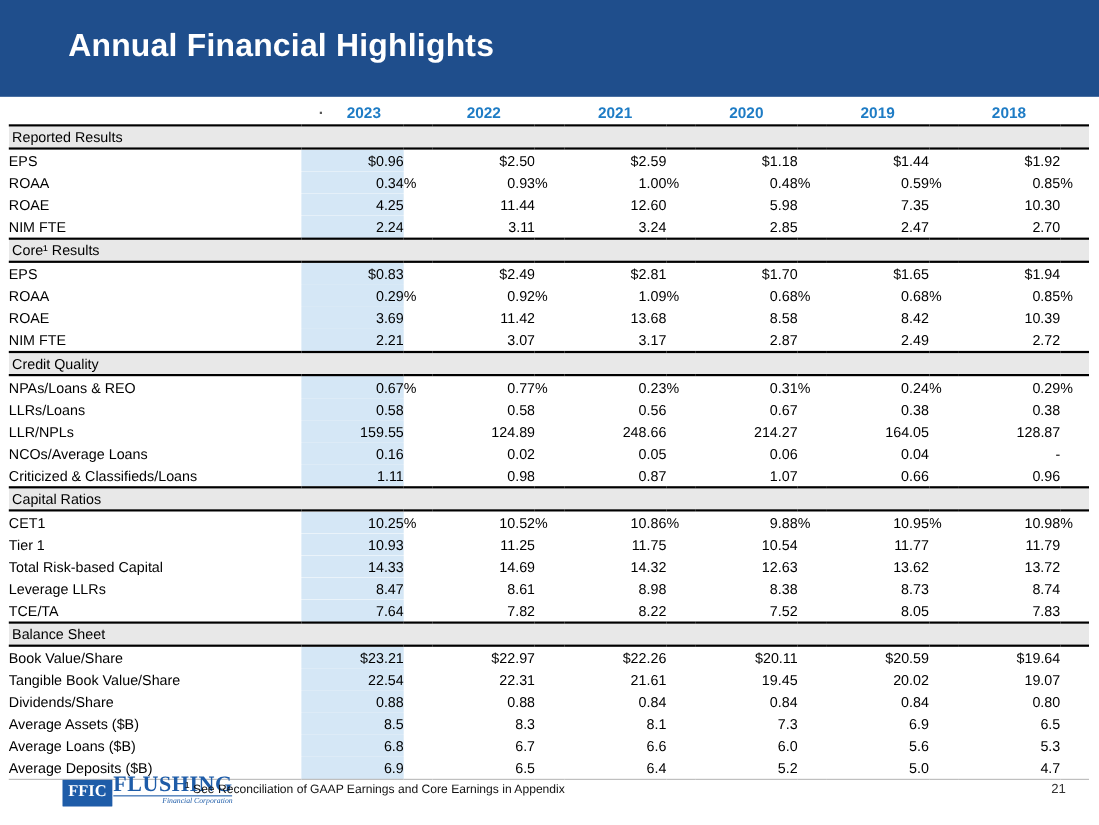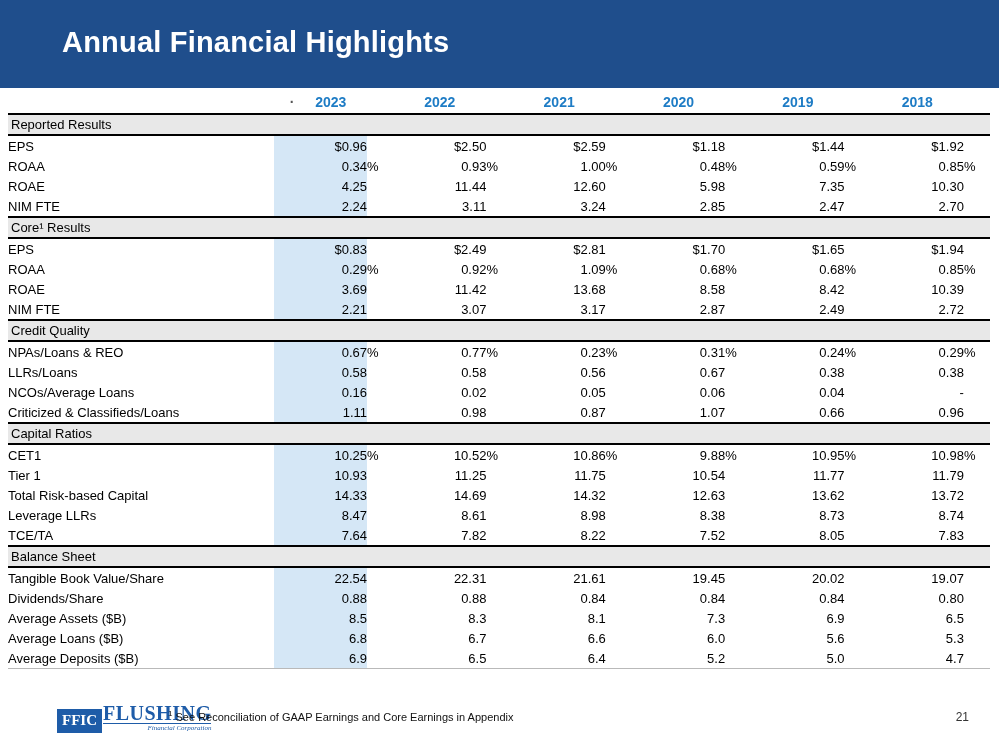--- a/index.html
+++ b/index.html
@@ -259,20 +259,35 @@
         <td class="val">0.56</td>
         <td class="pct"></td>
         <td class="val">0.67</td>
         <td class="pct"></td>
         <td class="val">0.38</td>
         <td class="pct"></td>
         <td class="val">0.38</td>
         <td class="pct"></td>
       </tr>
       <tr>
+        <td class="lbl">LLR/NPLs</td>
+        <td class="val hl">159.55</td>
+        <td class="pct"></td>
+        <td class="val">124.89</td>
+        <td class="pct"></td>
+        <td class="val">248.66</td>
+        <td class="pct"></td>
+        <td class="val">214.27</td>
+        <td class="pct"></td>
+        <td class="val">164.05</td>
+        <td class="pct"></td>
+        <td class="val">128.87</td>
+        <td class="pct"></td>
+      </tr>
+      <tr>
         <td class="lbl">NCOs/Average Loans</td>
         <td class="val hl">0.16</td>
         <td class="pct"></td>
         <td class="val">0.02</td>
         <td class="pct"></td>
         <td class="val">0.05</td>
         <td class="pct"></td>
         <td class="val">0.06</td>
         <td class="pct"></td>
         <td class="val">0.04</td>
@@ -368,20 +383,35 @@
         <td class="pct"></td>
         <td class="val">7.52</td>
         <td class="pct"></td>
         <td class="val">8.05</td>
         <td class="pct"></td>
         <td class="val">7.83</td>
         <td class="pct"></td>
       </tr>
       <tr class="sectionrow">
         <td colspan="13">Balance Sheet</td>
+      </tr>
+      <tr>
+        <td class="lbl">Book Value/Share</td>
+        <td class="val hl">$23.21</td>
+        <td class="pct"></td>
+        <td class="val">$22.97</td>
+        <td class="pct"></td>
+        <td class="val">$22.26</td>
+        <td class="pct"></td>
+        <td class="val">$20.11</td>
+        <td class="pct"></td>
+        <td class="val">$20.59</td>
+        <td class="pct"></td>
+        <td class="val">$19.64</td>
+        <td class="pct"></td>
       </tr>
       <tr>
         <td class="lbl">Tangible Book Value/Share</td>
         <td class="val hl">22.54</td>
         <td class="pct"></td>
         <td class="val">22.31</td>
         <td class="pct"></td>
         <td class="val">21.61</td>
         <td class="pct"></td>
         <td class="val">19.45</td>

